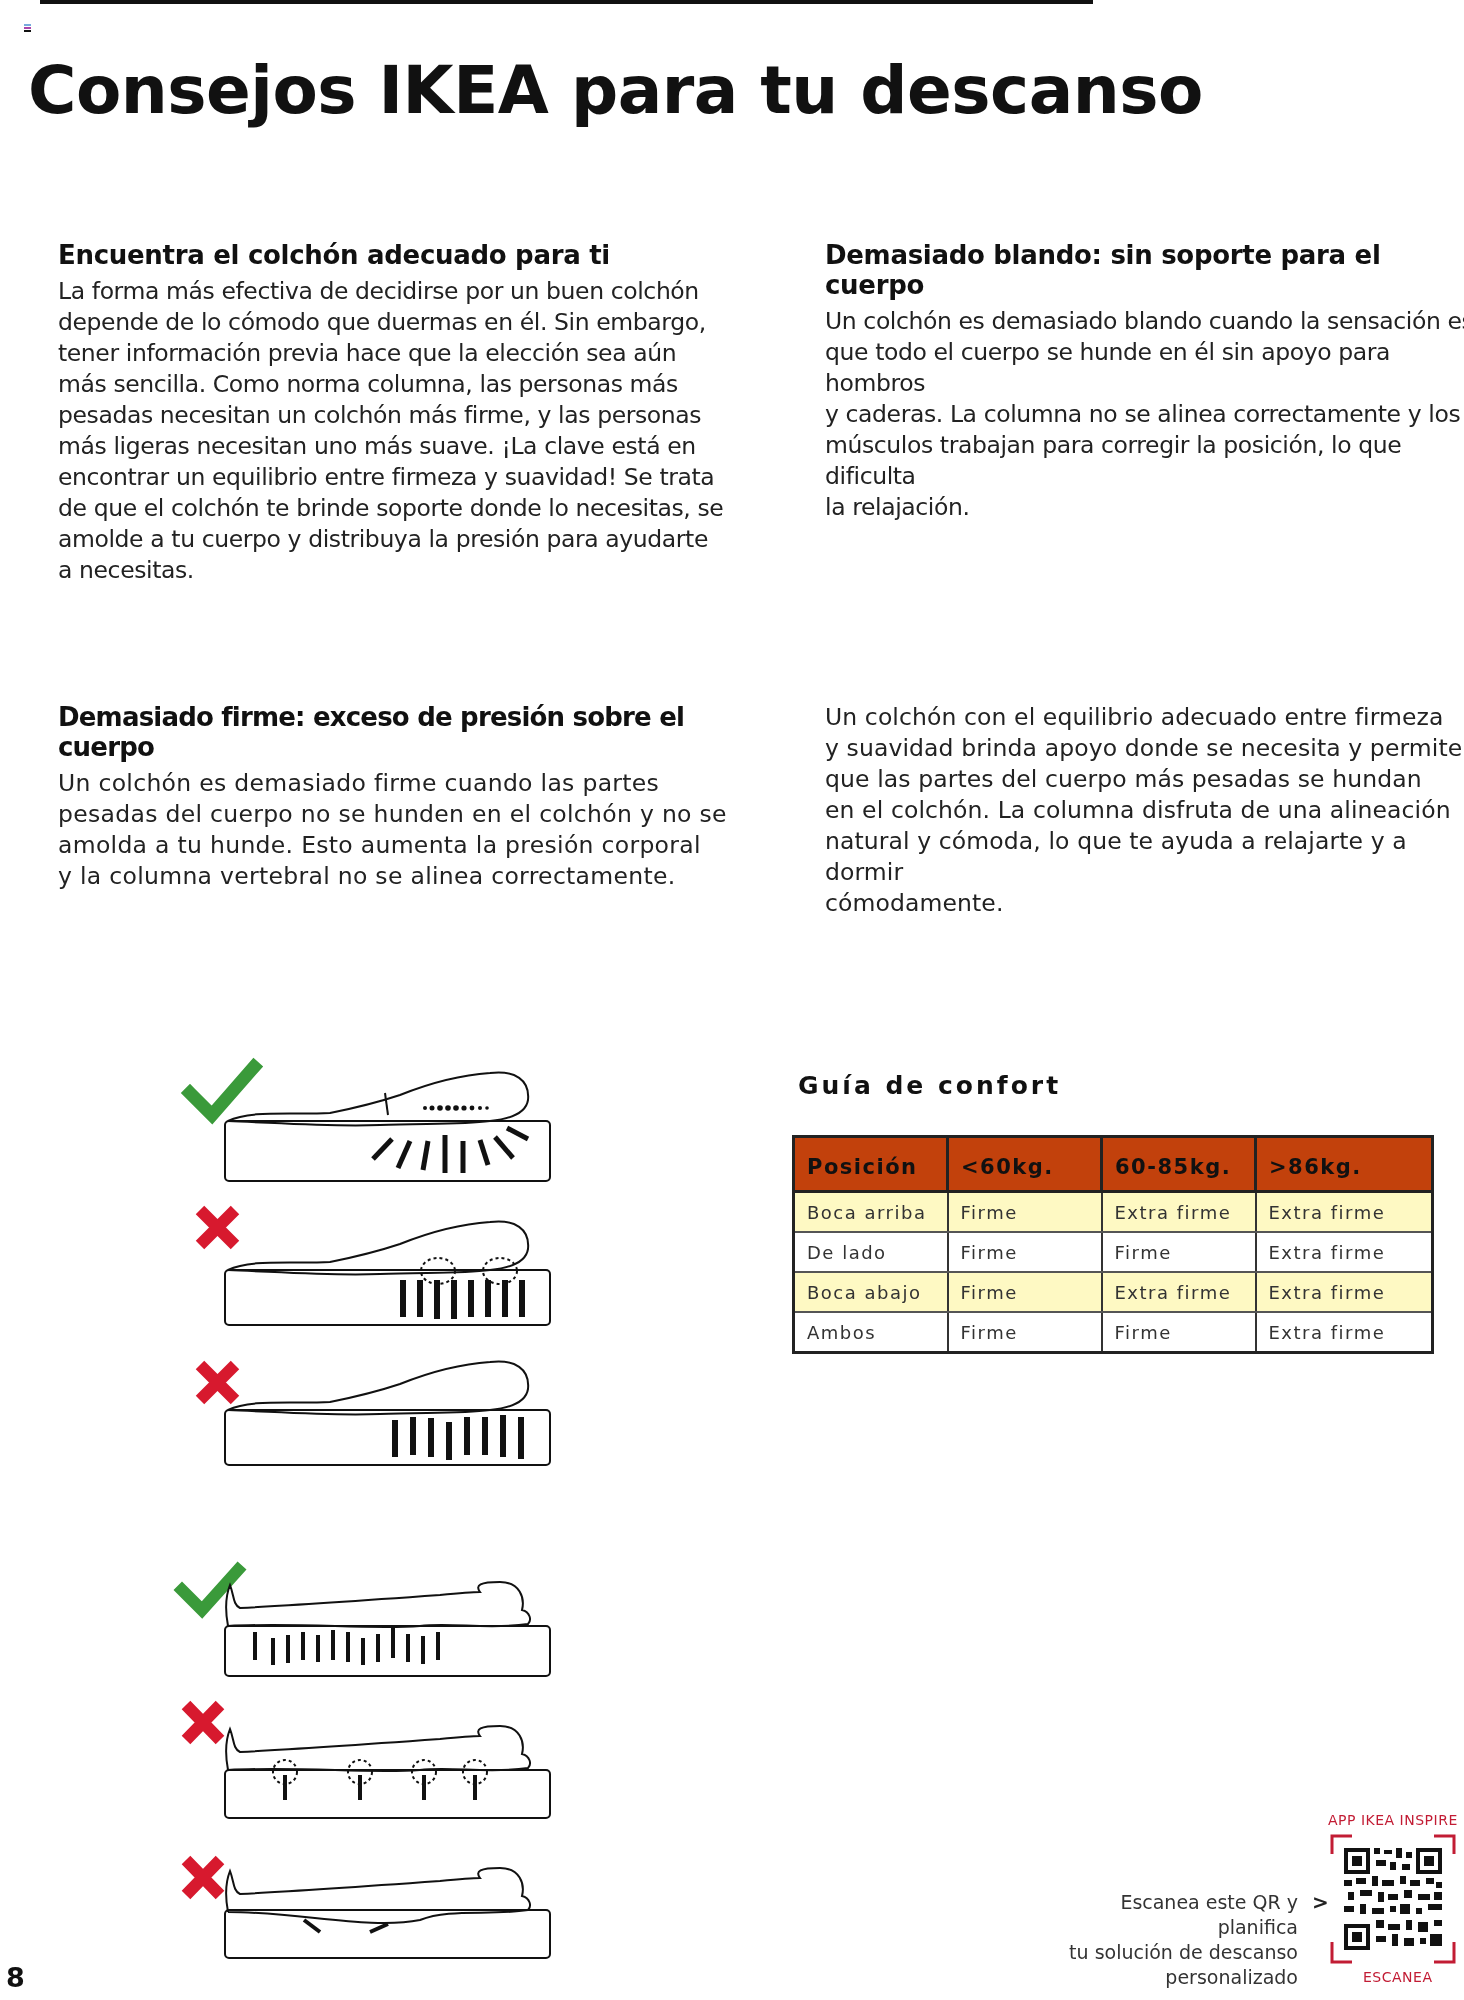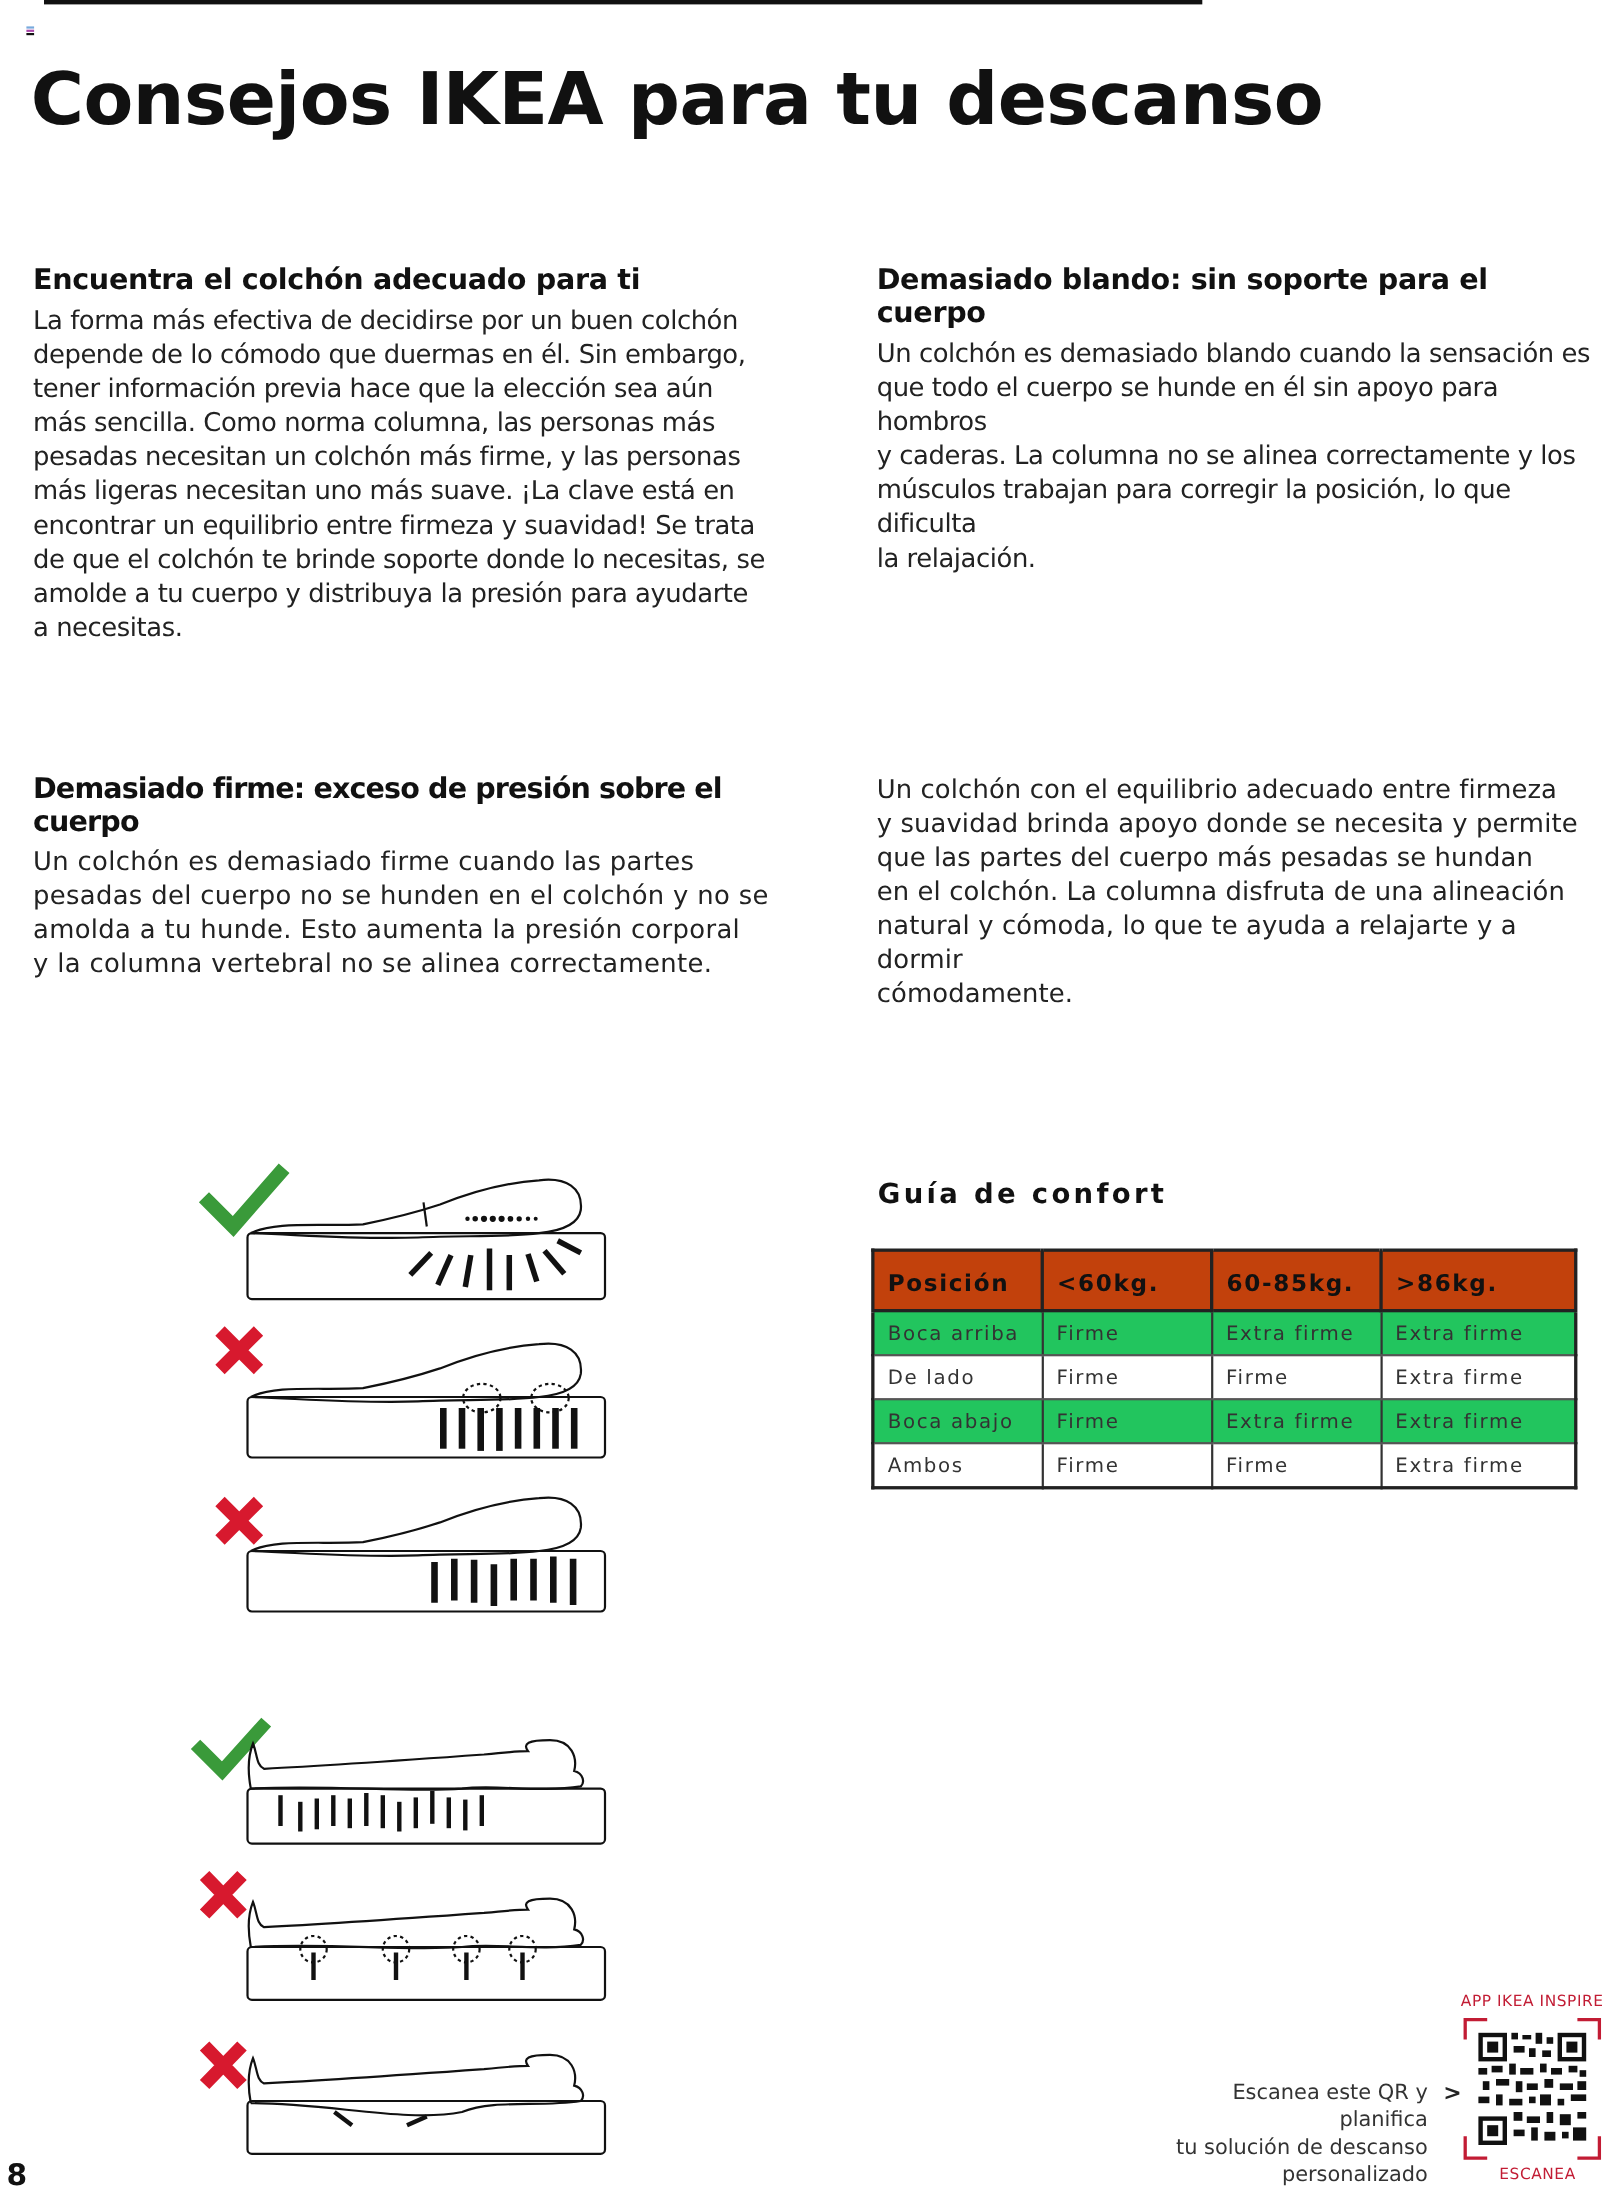--- a/index.html
+++ b/index.html
@@ -3,35 +3,35 @@
 <meta charset="utf-8">
 <style>
   html, body { margin:0; padding:0; background:#ffffff; }
   body { width:1464px; height:2000px; position:relative; overflow:hidden;
          font-family:"DejaVu Sans", "Liberation Sans", sans-serif; color:#1a1a1a; }
   .top-rule { position:absolute; left:40px; top:0; width:1053px; height:4px; background:#111; }
   .corner-mark { position:absolute; left:24px; top:24px; width:7px; height:8px; }
   .corner-mark span { display:block; height:2px; margin-bottom:1px; }
   .title { position:absolute; left:28px; top:52px; margin:0; font-size:66px; font-weight:bold;
            letter-spacing:-0.5px; color:#111; white-space:nowrap; }
-  .section { position:absolute; width:700px; }
+  .section { position:absolute; width:700px;margin-left:28px; }
   .section h2 { margin:0 0 6px 0; font-size:26px; font-weight:bold; color:#111; letter-spacing:-0.3px; }
   .section p { margin:0; font-size:23.5px; line-height:31px; color:#222; letter-spacing:-0.4px; }
   .s1 { left:30px; top:240px; }
   .s2 { left:797px; top:240px; width:660px; }
   .s3 { left:30px; top:702px; }
   .s4 { left:797px; top:702px; width:660px; }
   .comfort-title { position:absolute; left:798px; top:1071px; margin:0; font-size:25px; font-weight:bold;
                    letter-spacing:3px; color:#111; }
   table.comfort { position:absolute; left:792px; top:1135px; width:642px; border-collapse:collapse;
                   border:3px solid #222; font-size:18px; letter-spacing:1.5px; }
   table.comfort th { background:#c2410c; height:46px; text-align:left; padding:6px 12px 0 12px;
                      font-size:21px; font-weight:bold; border-right:3px solid #222; border-bottom:3px solid #222; color:#111; }
   table.comfort td { height:38px; padding:0 12px; border-right:2px solid #333; border-bottom:2px solid #555; color:#333; }
-  table.comfort tr.alt td { background:#22c55e; }
+  table.comfort tr.alt td { background:#fef9c3; }
   table.comfort th:last-child, table.comfort td:last-child { border-right:none; }
   .illus { position:absolute; }
   .qr-block { position:absolute; left:1040px; top:1806px; width:420px; height:190px; }
   .qr-caption { position:absolute; right:162px; top:84px; text-align:right; font-size:19px; line-height:25px; color:#333; }
   .qr-arrow { position:absolute; left:272px; top:84px; font-size:20px; font-weight:bold; color:#222; }
   .qr-top-label { position:absolute; left:288px; top:6px; font-size:14px; color:#c21c34; letter-spacing:0.5px; white-space:nowrap; }
   .qr-bottom-label { position:absolute; left:323px; top:163px; font-size:14px; color:#c21c34; letter-spacing:0.5px; }
   .qr-frame { position:absolute; left:290px; top:28px; width:126px; height:130px; }
   .page-number { position:absolute; left:6px; top:1962px; font-size:27px; font-weight:bold; color:#111; }
 </style>

